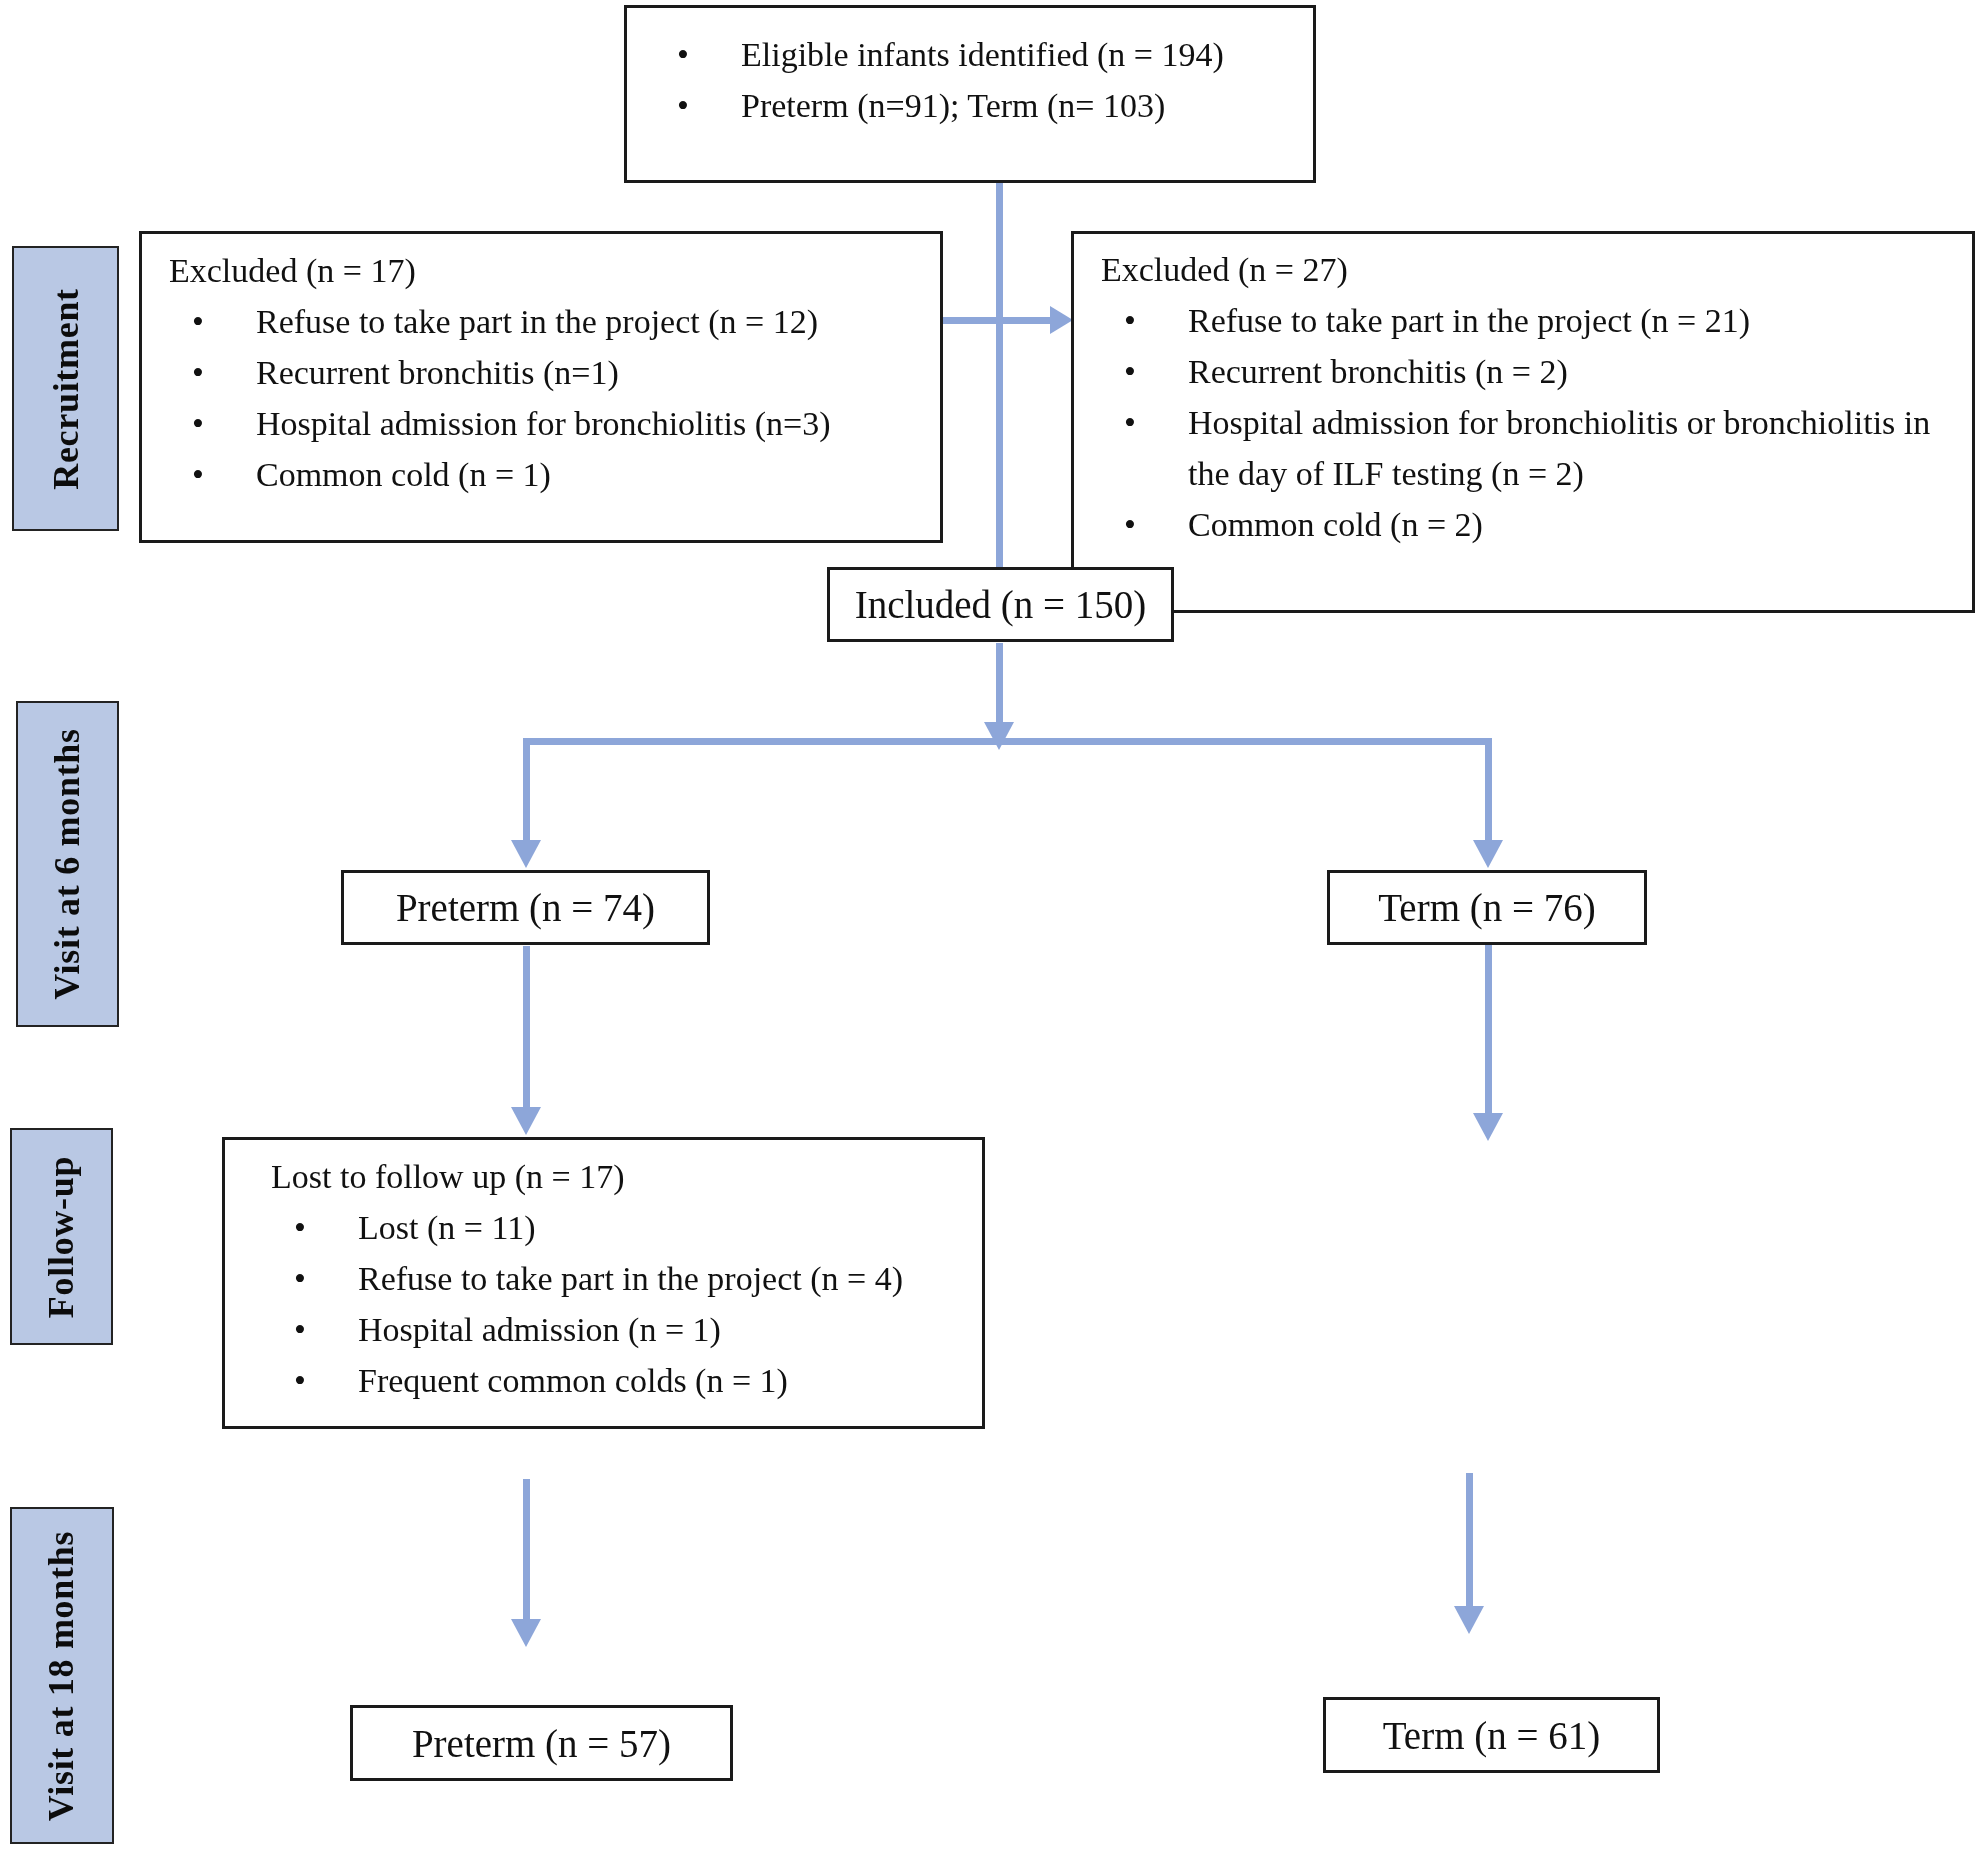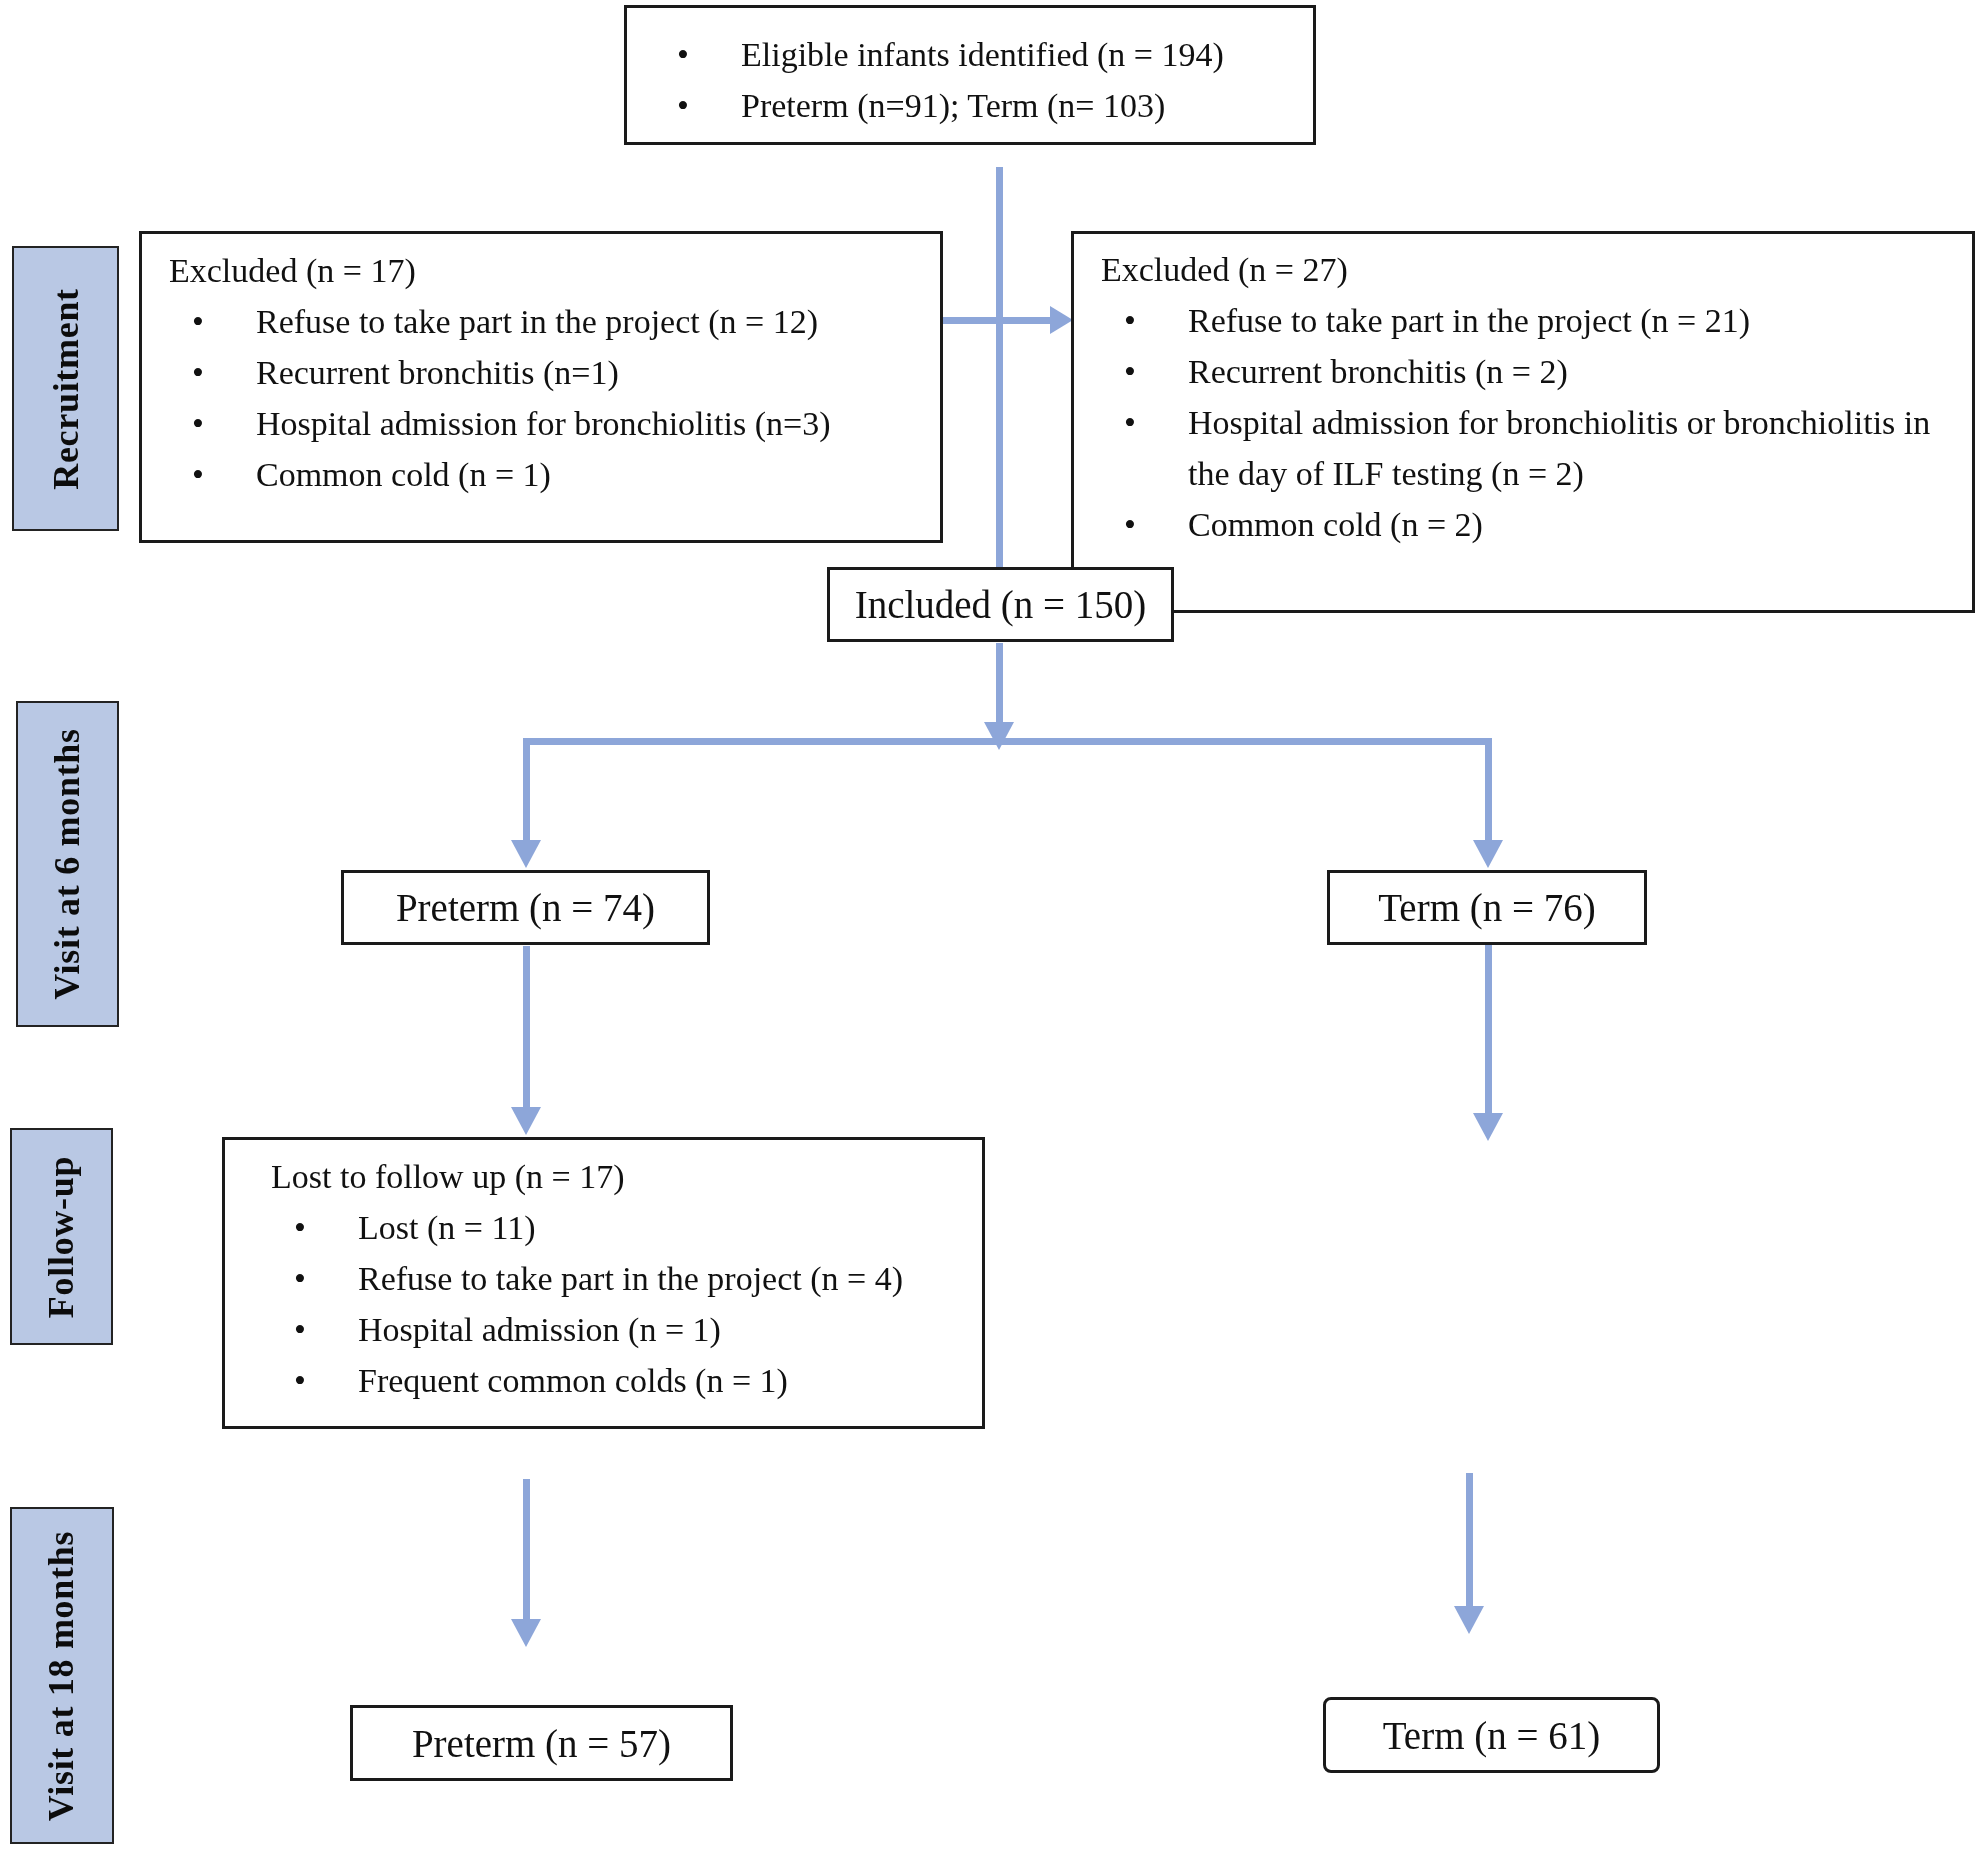--- a/index.html
+++ b/index.html
@@ -123,21 +123,21 @@
 
   <div class="shaft-v" style="left:1485px; top:945px; height:170px;"></div>
   <div class="head-down" style="left:1473px; top:1113px;"></div>
 
   <div class="shaft-v" style="left:523px; top:1479px; height:141px;"></div>
   <div class="head-down" style="left:511px; top:1619px;"></div>
 
   <div class="shaft-v" style="left:1466px; top:1473px; height:134px;"></div>
   <div class="head-down" style="left:1454px; top:1606px;"></div>
 
-  <div class="box list-box" style="left:624px; top:5.4px; width:692px; height:140px;">
+  <div class="box list-box" style="left:624px; top:5.4px; width:692px; height:178px;">
     <ul style="margin-top:9.5px;">
       <li>Eligible infants identified (n = 194)</li>
       <li>Preterm (n=91); Term (n= 103)</li>
     </ul>
   </div>
 
   <div class="box list-box" style="left:139px; top:231px; width:804px; height:312px;">
     <div class="box-title">Excluded (n = 17)</div>
     <ul>
       <li>Refuse to take part in the project (n = 12)</li>
@@ -177,18 +177,18 @@
       <li>Hospital admission (n = 1)</li>
       <li>Frequent common colds (n = 1)</li>
     </ul>
   </div>
 
 
   <div class="box center-box" style="left:350px; top:1705px; width:383px; height:76px;">
     <span>Preterm (n = 57)</span>
   </div>
 
-  <div class="box center-box" style="left:1323px; top:1697px; width:337px; height:76px;border-radius:8px;">
+  <div class="box center-box" style="left:1323px; top:1697px; width:337px; height:76px;">
     <span>Term (n = 61)</span>
   </div>
 
 </div>
 
 
 </body></html>

